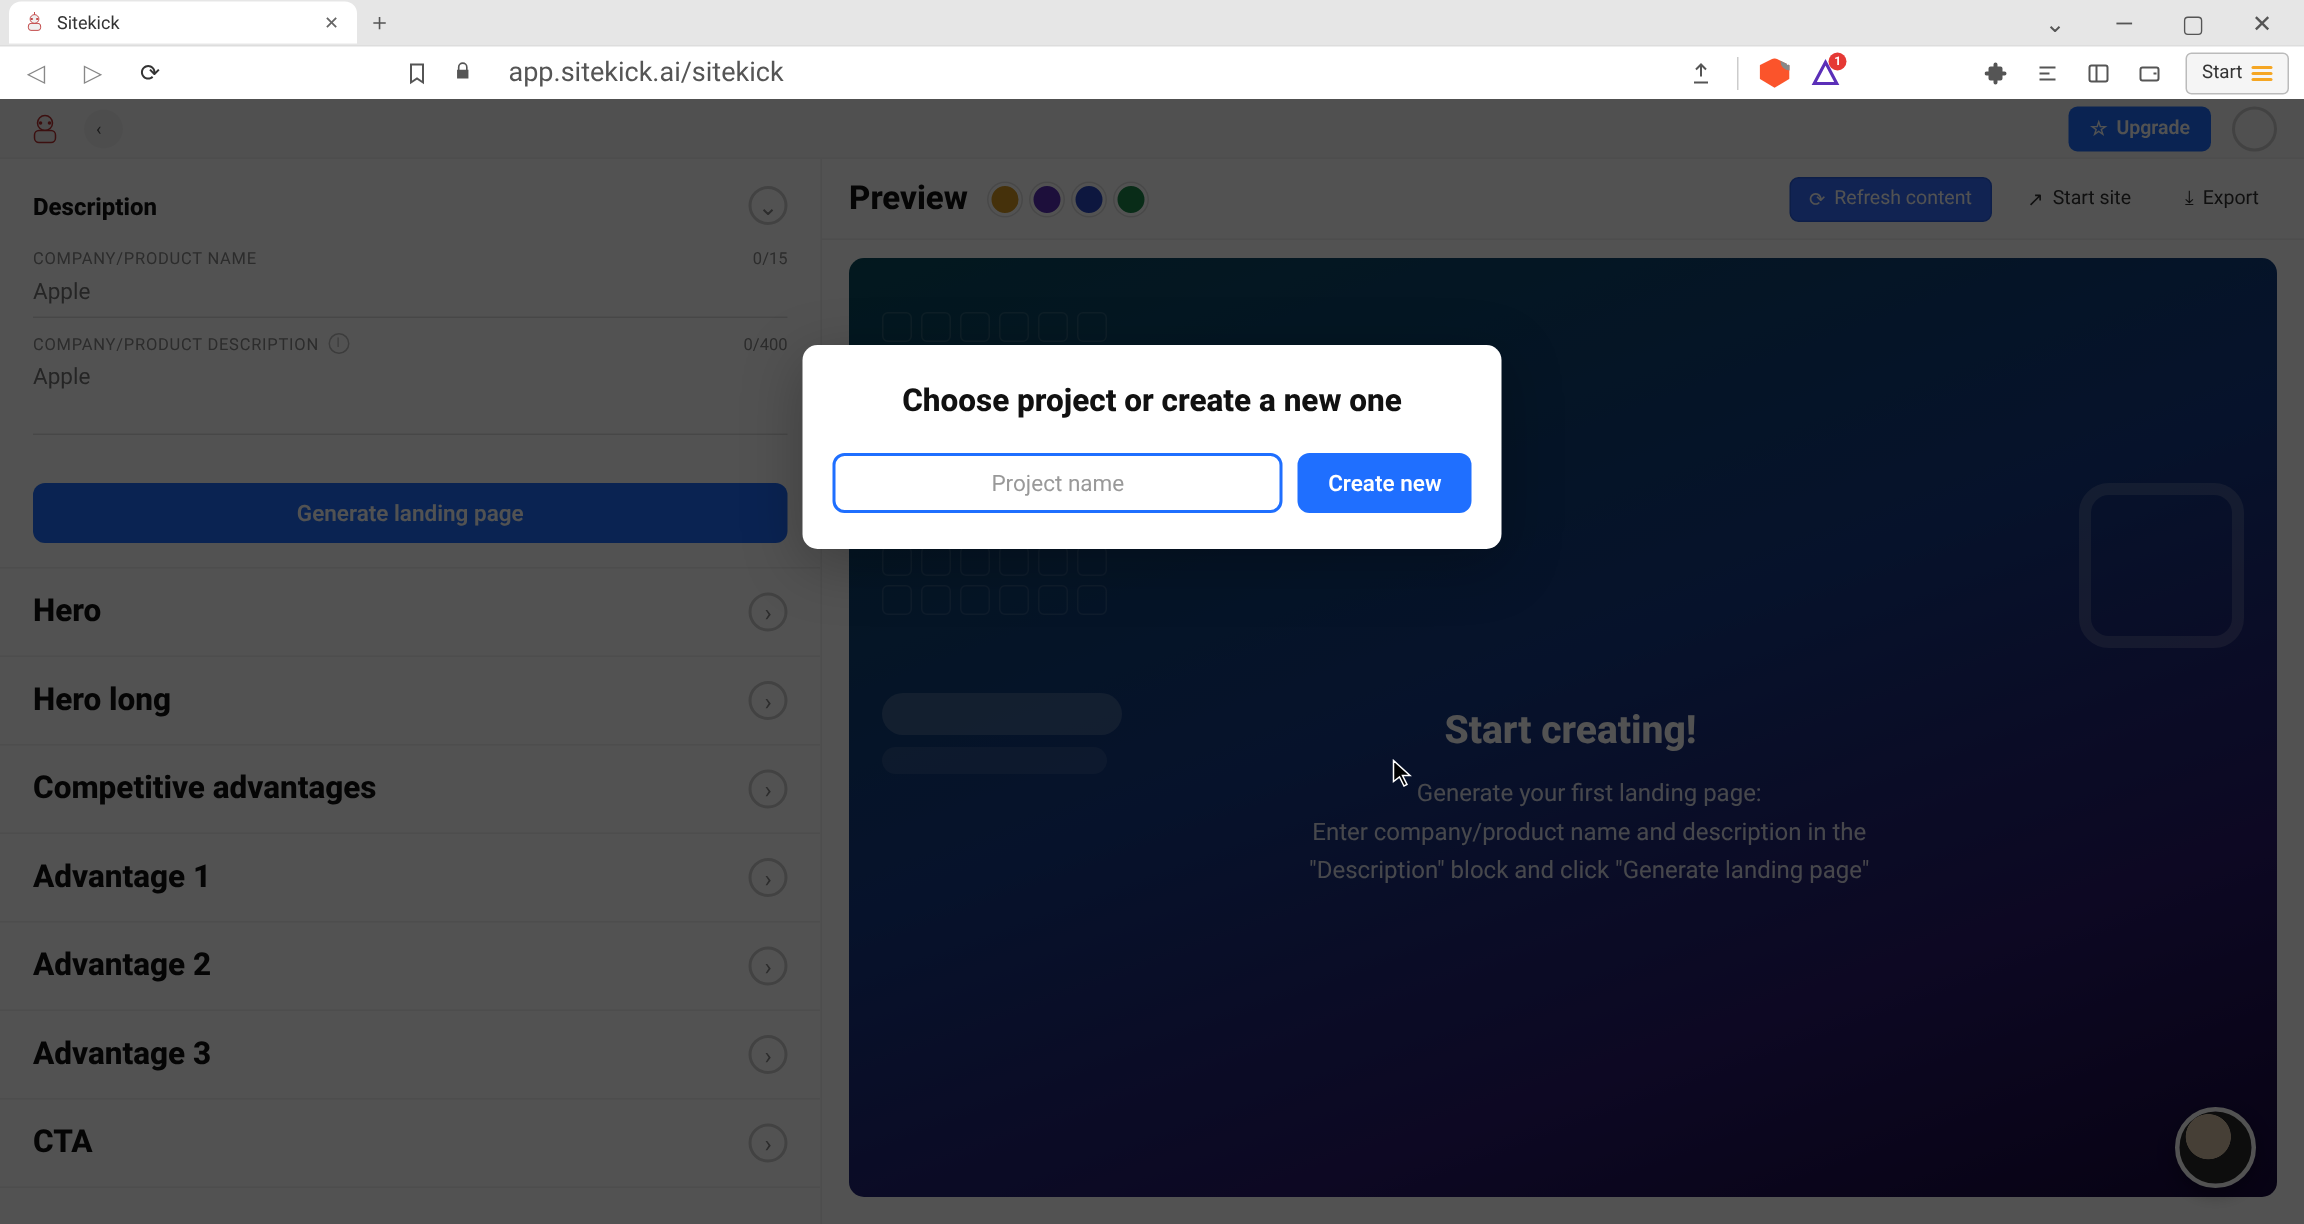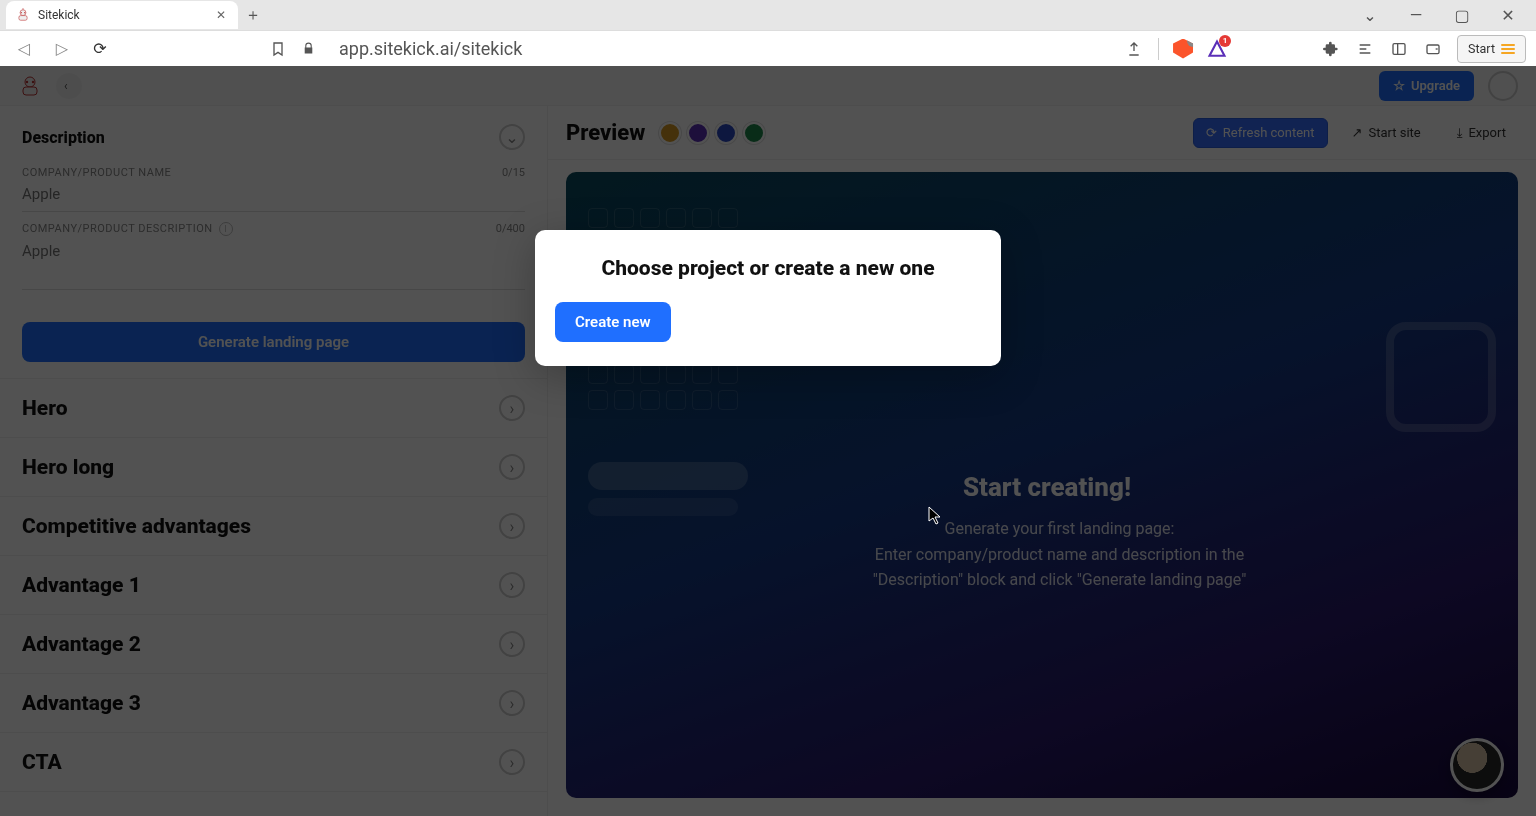--- a/index.html
+++ b/index.html
@@ -47,21 +47,21 @@
 .left-panel { width: 548px; border-right: 1px solid #eee; overflow-y: auto; background: #fff; }
 .right-panel { flex: 1; display: flex; flex-direction: column; background: #fff; }
 
 
 .lp-header { display: flex; align-items: center; padding: 18px 22px 6px; }
 .lp-header h2 { font-size: 16px; font-weight: 800; }
 .lp-header .chev-circle { margin-left: auto; }
 .chev-circle { width: 26px; height: 26px; border: 2px solid #ccc; border-radius: 50%; display: flex; align-items: center; justify-content: center; color: #888; cursor: pointer; }
 
 .field { padding: 10px 22px 0; }
-.field-label-row { display: flex; font-size: 11px; letter-spacing: .5px; color: #888; text-transform: uppercase; gap: 6px; }
+.field-label-row { display: flex; align-items: center; font-size: 11px; letter-spacing: .5px; color: #888; text-transform: uppercase; gap: 6px; }
 .field-label-row .counter { margin-left: auto; font-size: 11px; color: #888; text-transform: none; letter-spacing: 0; }
 .field-label-row .info-icon { width: 14px; height: 14px; border: 1.5px solid #bbb; border-radius: 50%; display: flex; align-items: center; justify-content: center; font-size: 9px; color: #bbb; }
 .field input, .field textarea { width: 100%; border: none; border-bottom: 1px solid #ddd; padding: 6px 0 8px; font-size: 15px; color: #333; outline: none; background: transparent; resize: none; }
 .field textarea { height: 54px; }
 
 .generate-btn { margin: 28px 22px 16px; height: 40px; background: #1f6fff; color: #fff; border-radius: 8px; display: flex; align-items: center; justify-content: center; font-size: 15px; font-weight: 600; cursor: pointer; }
 
 .accordion { border-top: 1px solid #eee; }
 .accordion-item { display: flex; align-items: center; padding: 16px 22px; border-bottom: 1px solid #eee; cursor: pointer; }
 .accordion-item h3 { font-size: 21px; font-weight: 800; }
@@ -366,20 +366,21 @@
       </div>
     </div>
   </div>
 
   <div class="chat-avatar"></div>
 
   <div class="overlay"></div>
   <div class="modal">
     <h2>Choose project or create a new one</h2>
     <div class="row">
+      <input type="text" placeholder="Project name" style="">
       <div class="create">
         <span>Create new</span>
       </div>
     </div>
   </div>
 
   <div class="cursor">
     <svg viewBox="0 0 14 20">
         <path d="M1 1 L1 15 L5 12 L8 18 L10 17 L7 11 L12 11 Z" fill="#000" stroke="#fff" stroke-width="1"></path>
       </svg>

